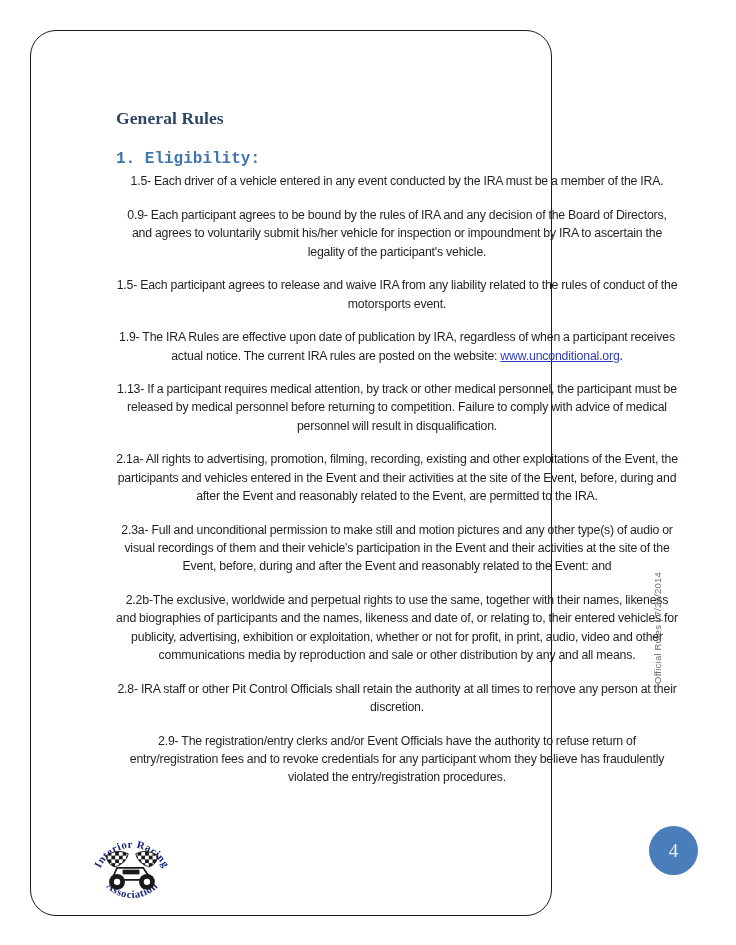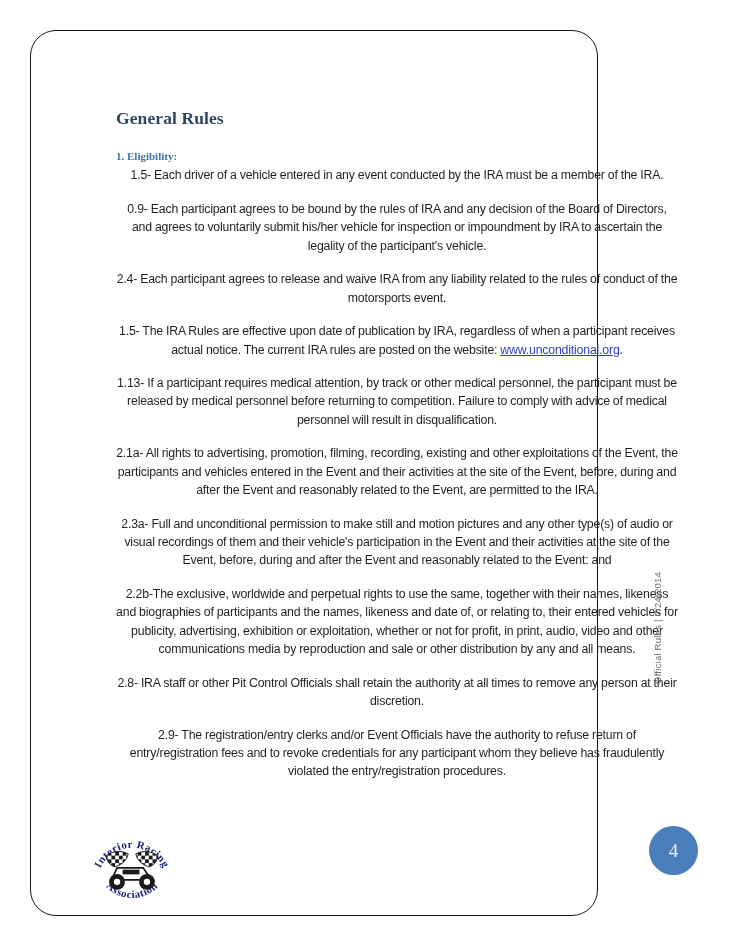--- a/index.html
+++ b/index.html
@@ -13,21 +13,21 @@
     position: relative;
     font-family: "Liberation Sans", sans-serif;
     overflow: hidden;
   }
 
   
   #page-frame {
     position: absolute;
     left: 30px;
     top: 30px;
-    width: 568px;
+    width: 522px;
     height: 886px;
     border: 1.6px solid #1a1a1a;
     border-radius: 26px;
     box-sizing: border-box;
     background: #ffffff;
   }
 
   
   #content {
     position: absolute;
@@ -40,23 +40,23 @@
     font-family: "Liberation Serif", serif;
     font-weight: bold;
     font-size: 17.5px;
     color: #2e4663;
     letter-spacing: 0.1px;
     margin: 0 0 22px 0;
     line-height: 1.1;
   }
 
   .section-head {
-    font-family: Liberation Serif, serif;
+    font-family: Liberation Mono, monospace;
     font-weight: bold;
-    font-size: 11px;
+    font-size: 16px;
     color: #3f74ad;
     margin: 0 0 3px 0;
     line-height: 1.2;
   }
 
   .section-head.spaced {
     margin-top: 22px;
   }
 
   .para {
@@ -128,23 +128,23 @@
   <div id="content">
 
     <h1 class="doc-title">General Rules</h1>
 
     <h2 class="section-head">1. Eligibility:</h2>
 
     <p class="para">1.5- Each driver of a vehicle entered in any event conducted by the IRA must be a member of the IRA.</p>
 
     <p class="para">0.9- Each participant agrees to be bound by the rules of IRA and any decision of the Board of Directors, and agrees to voluntarily submit his/her vehicle for inspection or impoundment by IRA to ascertain the legality of the participant's vehicle.</p>
 
-    <p class="para">2.4- Each participant agrees to release and waive IRA from any liability related to the rules of conduct of the motorsports event.</p>
+    <p class="para">1.5- Each participant agrees to release and waive IRA from any liability related to the rules of conduct of the motorsports event.</p>
 
-    <p class="para"><span>1.5- The IRA Rules are effective upon date of publication by IRA, regardless of when a participant receives actual notice. The current IRA rules are posted on the website: </span><a class="weblink" href="#">www.unconditional.org</a><span>.</span></p>
+    <p class="para"><span>1.9- The IRA Rules are effective upon date of publication by IRA, regardless of when a participant receives actual notice. The current IRA rules are posted on the website: </span><a class="weblink" href="#">www.unconditional.org</a><span>.</span></p>
 
     <p class="para">1.13- If a participant requires medical attention, by track or other medical personnel, the participant must be released by medical personnel before returning to competition. Failure to comply with advice of medical personnel will result in disqualification.</p>
 
 
     <p class="para">2.1a- All rights to advertising, promotion, filming, recording, existing and other exploitations of the Event, the participants and vehicles entered in the Event and their activities at the site of the Event, before, during and after the Event and reasonably related to the Event, are permitted to the IRA.</p>
 
     <p class="para">2.3a- Full and unconditional permission to make still and motion pictures and any other type(s) of audio or visual recordings of them and their vehicle's participation in the Event and their activities at the site of the Event, before, during and after the Event and reasonably related to the Event: and</p>
 
     <p class="para">2.2b-The exclusive, worldwide and perpetual rights to use the same, together with their names, likeness and biographies of participants and the names, likeness and date of, or relating to, their entered vehicles for publicity, advertising, exhibition or exploitation, whether or not for profit, in print, audio, video and other communications media by reproduction and sale or other distribution by any and all means.</p>
 

